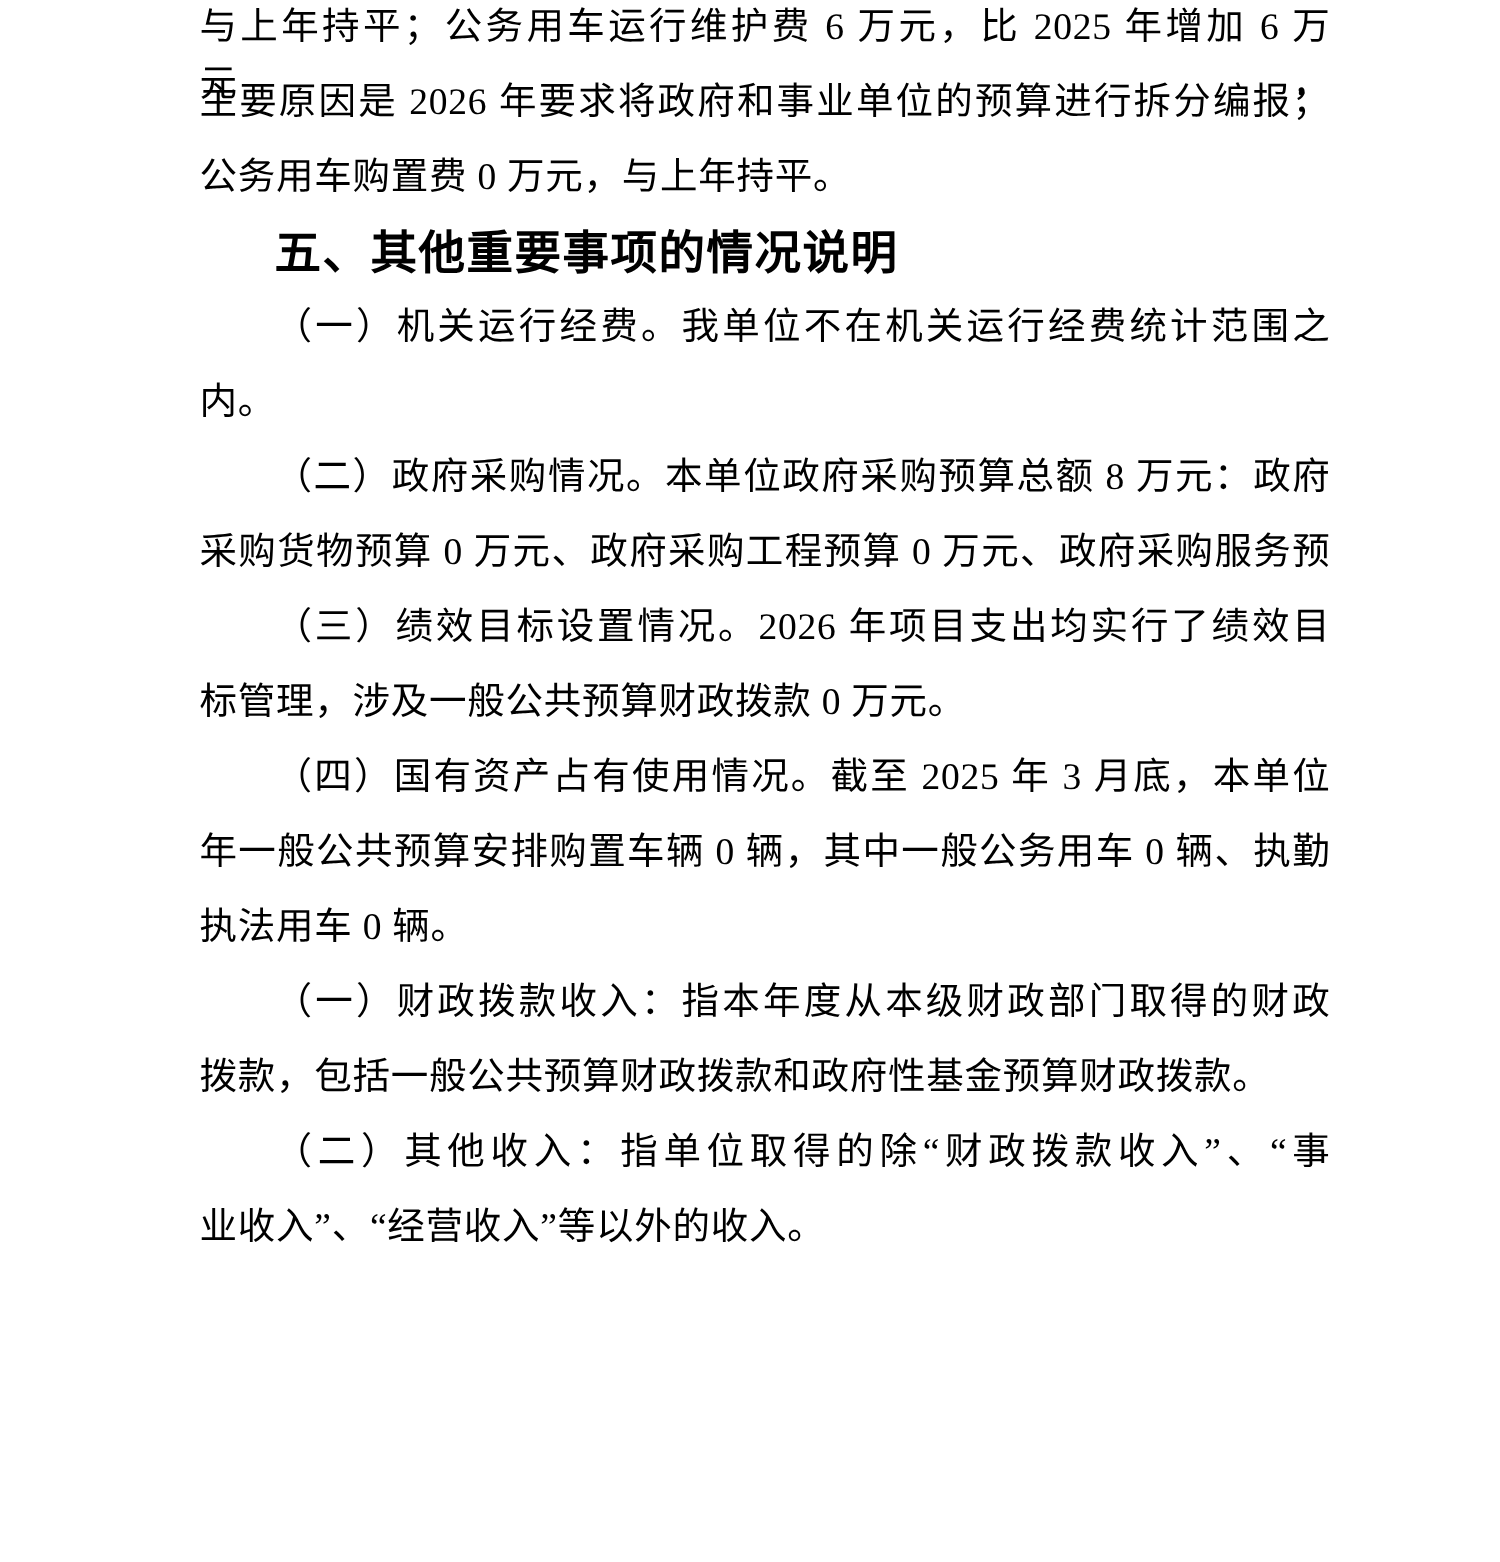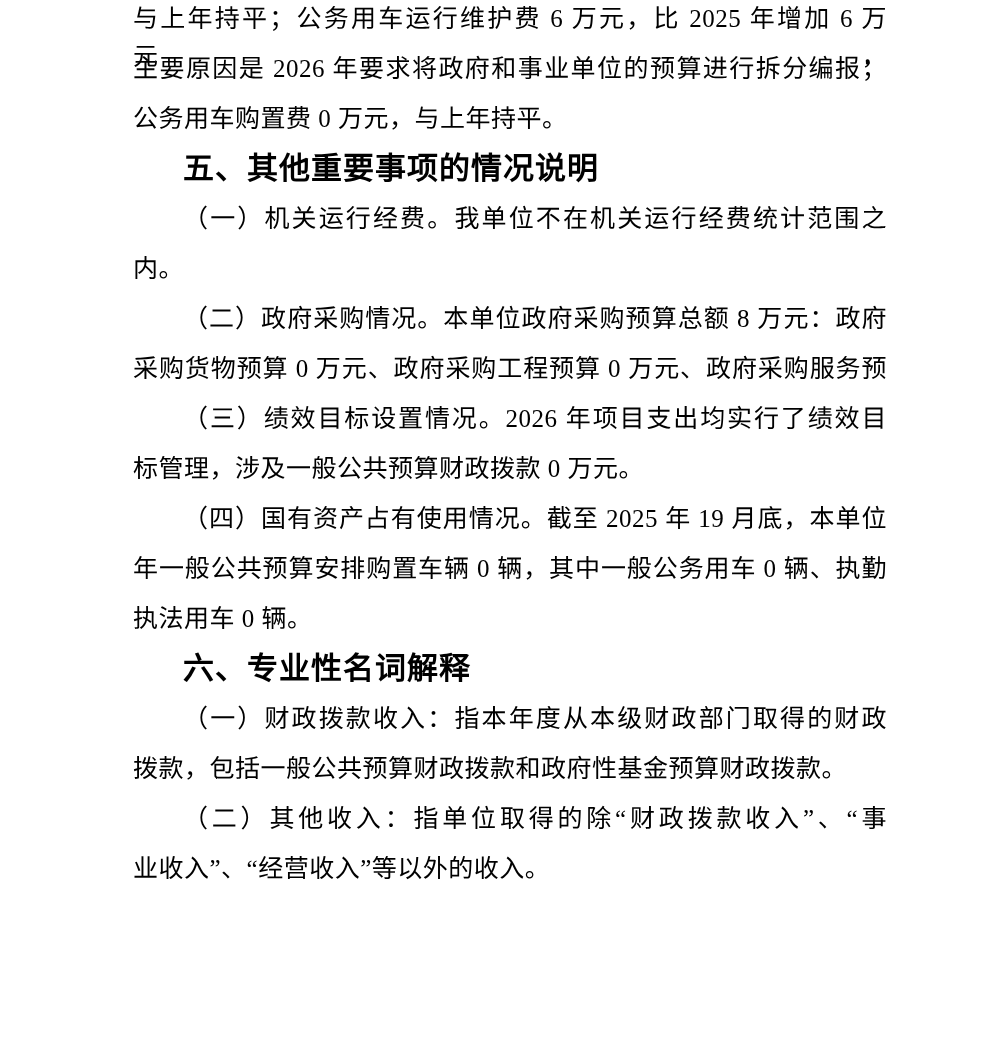--- a/index.html
+++ b/index.html
@@ -54,21 +54,20 @@
   <div class="ln jf">与上年持平；公务用车运行维护费 6 万元，比 2025 年增加 6 万元，</div>
   <div class="ln jf">主要原因是 2026 年要求将政府和事业单位的预算进行拆分编报；</div>
   <div class="ln">公务用车购置费 0 万元，与上年持平。</div>
   <div class="ln hd ind">五、其他重要事项的情况说明</div>
   <div class="ln jf ind">（一）机关运行经费。我单位不在机关运行经费统计范围之</div>
   <div class="ln">内。</div>
   <div class="ln jf ind">（二）政府采购情况。本单位政府采购预算总额 8 万元：政府</div>
   <div class="ln jf">采购货物预算 0 万元、政府采购工程预算 0 万元、政府采购服务预</div>
   <div class="ln jf ind">（三）绩效目标设置情况。2026 年项目支出均实行了绩效目</div>
   <div class="ln">标管理，涉及一般公共预算财政拨款 0 万元。</div>
-  <div class="ln jf ind">（四）国有资产占有使用情况。截至 2025 年 19 月底，本单位</div>
+  <div class="ln jf ind">（四）国有资产占有使用情况。截至 2025 年 3 月底，本单位</div>
   <div class="ln jf">年一般公共预算安排购置车辆 0 辆，其中一般公务用车 0 辆、执勤</div>
   <div class="ln">执法用车 0 辆。</div>
-  <div class="ln hd ind">六、专业性名词解释</div>
   <div class="ln jf ind">（一）财政拨款收入：指本年度从本级财政部门取得的财政</div>
   <div class="ln">拨款，包括一般公共预算财政拨款和政府性基金预算财政拨款。</div>
   <div class="ln jf ind">（二）其他收入：指单位取得的除“财政拨款收入”、“事</div>
   <div class="ln">业收入”、“经营收入”等以外的收入。</div>
 </div>
 
 </body></html>

